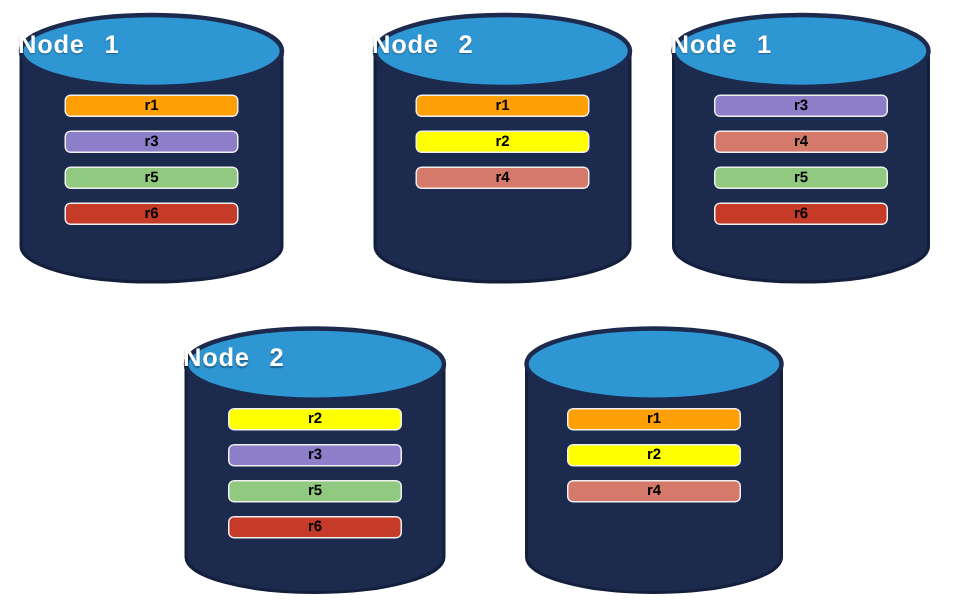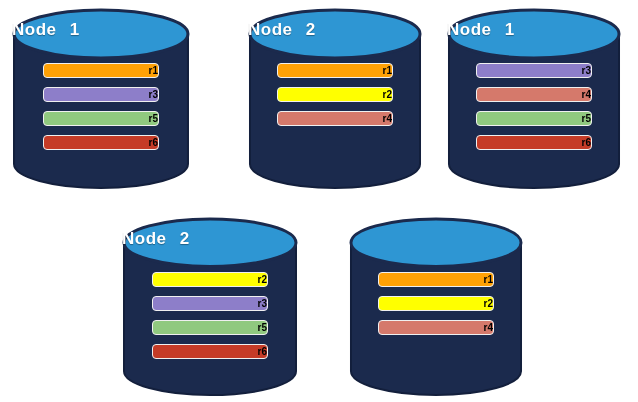--- a/index.html
+++ b/index.html
@@ -49,21 +49,21 @@
     gap: 9px;
   }
   .bar {
     box-sizing: border-box;
     width: 116px;
     height: 15px;
     border: 1px solid var(--bar-border, #f0f0f0);
     border-radius: 4px;
     display: flex;
     align-items: center;
-    justify-content: flex-end;
+    justify-content: center;
   }
   .bar span {
     font-size: 10px;
     font-weight: bold;
     color: var(--bar-text, #000);
     line-height: 1;
   }
 </style>
 </head>
 <body>

